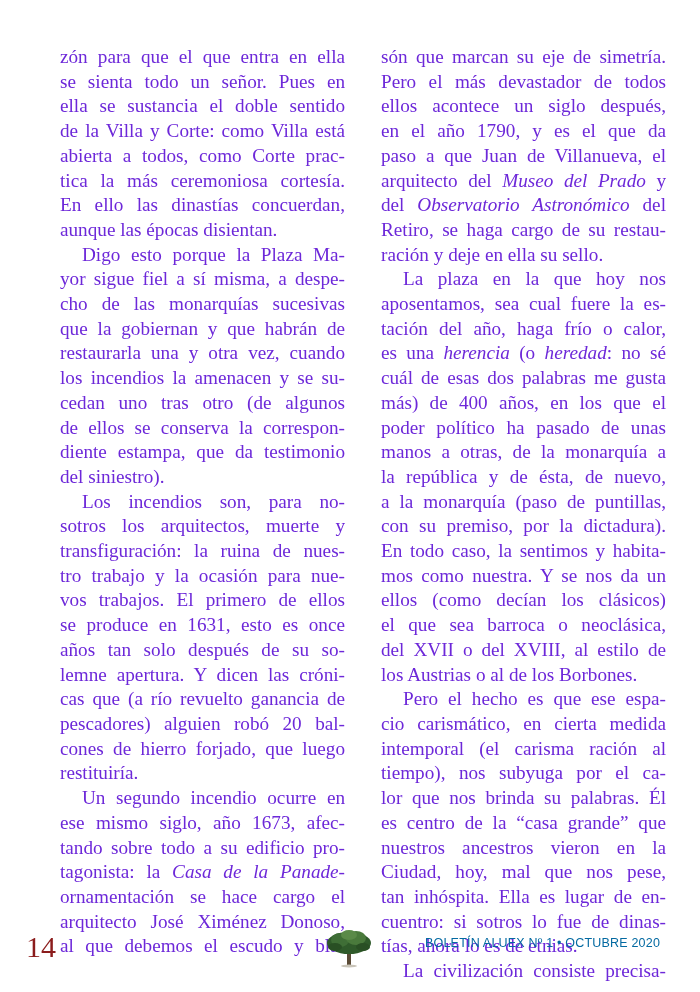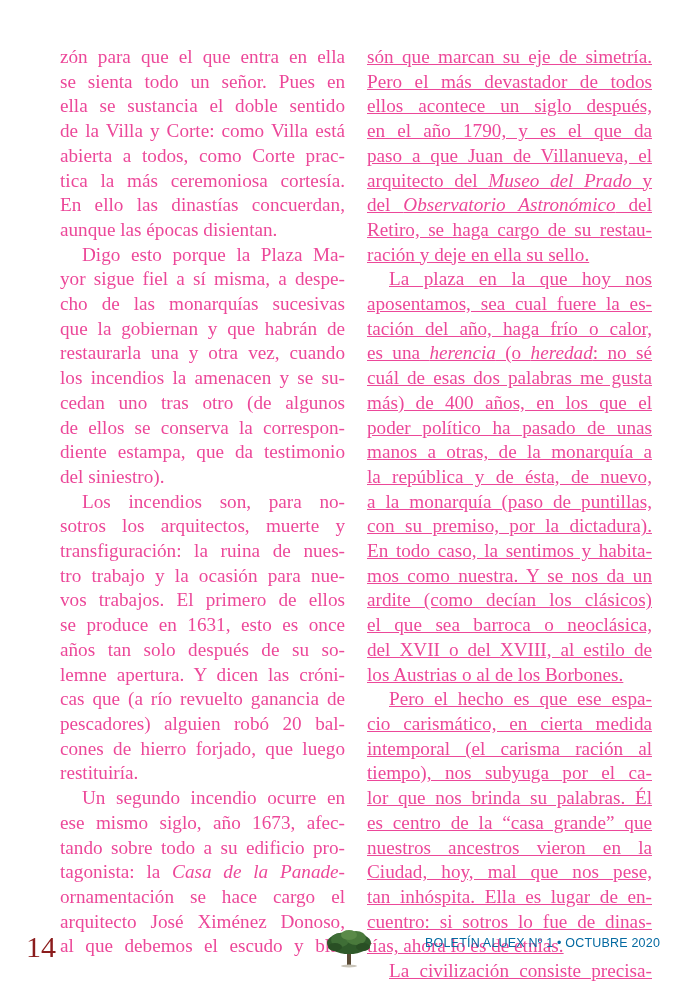--- a/index.html
+++ b/index.html
@@ -4,26 +4,26 @@
 <style>
   html, body { margin: 0; padding: 0; background: #ffffff; }
   body { width: 700px; height: 992px; position: relative; overflow: hidden; }
   .col {
     position: absolute;
     top: 45px;
     width: 285px;
     font-family: "Liberation Serif", "DejaVu Serif", serif;
     font-size: 19.2px;
     line-height: 24.7px;
-    color: #ec4899;
+    color: #6d28d9;
     text-align: justify;
     hyphens: manual;
   }
   .col-left { left: 60px; }
-  .col-right { left: 367px; text-decoration: underline; }
+  .col-right { left: 381px; }
   .line { display: block; white-space: nowrap; text-align-last: justify; }
   .line.last { text-align-last: left; }
   .indent { padding-left: 22px; }
   em { font-style: italic; }
   .footer-page {
     position: absolute; left: 26px; top: 930px;
     font-family: "Liberation Serif", serif; font-size: 30px; color: #8b1c1c; text-align: right;
   }
   .footer-tree { position: absolute; left: 323px; top: 927px; width: 52px; height: 42px; }
   .footer-title {
@@ -101,21 +101,21 @@
       <span class="line">es una <em>herencia</em> (o <em>heredad</em>: no sé</span>
       <span class="line">cuál de esas dos palabras me gusta</span>
       <span class="line">más) de 400 años, en los que el</span>
       <span class="line">poder político ha pasado de unas</span>
       <span class="line">manos a otras, de la monarquía a</span>
       <span class="line">la república y de ésta, de nuevo,</span>
       <span class="line">a la monarquía (paso de puntillas,</span>
       <span class="line">con su premiso, por la dictadura).</span>
       <span class="line">En todo caso, la sentimos y habita-</span>
       <span class="line">mos como nuestra. Y se nos da un</span>
-      <span class="line">ardite (como decían los clásicos)</span>
+      <span class="line">ellos (como decían los clásicos)</span>
       <span class="line">el que sea barroca o neoclásica,</span>
       <span class="line">del XVII o del XVIII, al estilo de</span>
       <span class="line last">los Austrias o al de los Borbones.</span>
     </div>
     <div>
       <span class="line indent">Pero el hecho es que ese espa-</span>
       <span class="line">cio carismático, en cierta medida</span>
       <span class="line">intemporal (el carisma ración al</span>
       <span class="line">tiempo), nos subyuga por el ca-</span>
       <span class="line">lor que nos brinda su palabras. Él</span>

